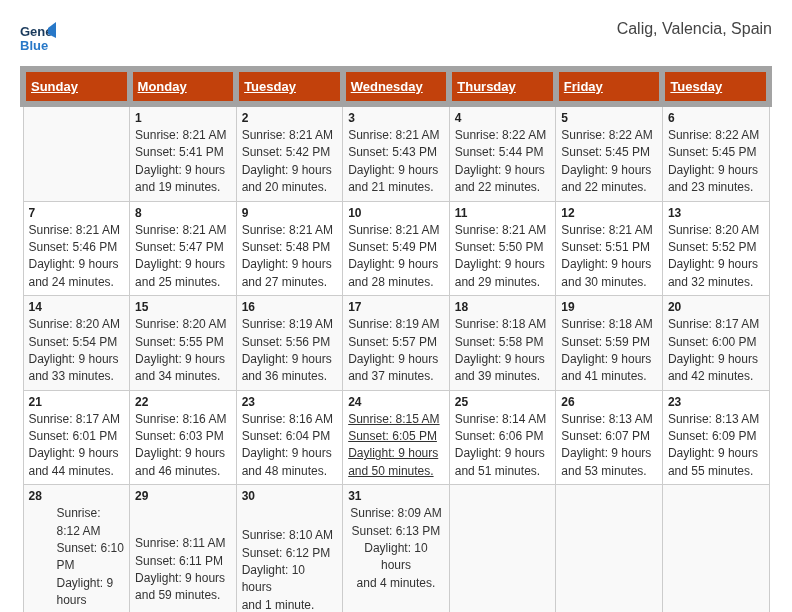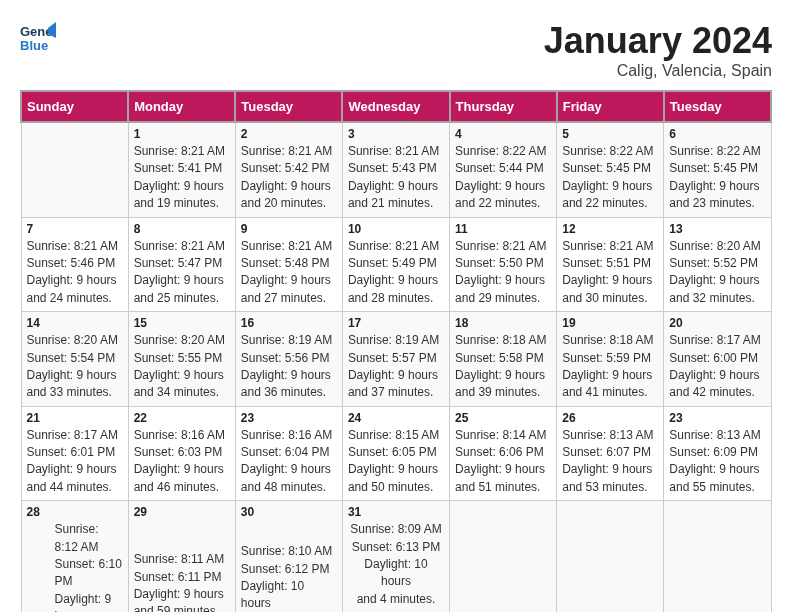--- a/index.html
+++ b/index.html
@@ -36,27 +36,28 @@
     .location {
       font-size: 16px;
       color: #444;
     }
     table {
       width: 100%;
       border-collapse: collapse;
       table-layout: fixed;
     }
     thead tr th {
-      background: #be185d;
+      background: #c2410c;
       color: #fff;
       font-size: 13px;
       font-weight: bold;
       padding: 7px 5px;
       text-align: left;
-      border: 2px solid #a3a3a3;
+      border: 6px solid #a3a3a3;
+      text-decoration: underline;
     }
     tbody tr td {
       vertical-align: top;
       border: 1px solid #ccc;
       padding: 4px 5px;
       font-size: 10.5px;
       color: #222;
       min-height: 80px;
     }
     tbody tr:nth-child(odd) td {
@@ -82,21 +83,20 @@
 
 <div class="header">
   <div class="logo">
     <svg class="logo-icon" viewBox="0 0 36 36">
       <text x="0" y="16" font-size="13" font-weight="bold" fill="#1a3a5c">General</text>
       <text x="0" y="30" font-size="13" font-weight="bold" fill="#2878c8">Blue</text>
       <polygon points="28,8 36,2 36,18 28,14" fill="#2878c8"></polygon>
     </svg>
   </div>
   <div class="title-block">
-    <div class="month-title">January 2024</div>
     <div class="location">Calig, Valencia, Spain</div>
   </div>
 </div>
 
 <table>
   <thead>
     <tr>
     <th>Sunday</th>
         <th>Monday</th>
         <th>Tuesday</th>
@@ -271,21 +271,21 @@
         </td>
         <td>
           <span class="day-num">23</span>
           <div class="cell-info" style="white-space: pre-line;">Sunrise: 8:16 AM
 Sunset: 6:04 PM
 Daylight: 9 hours
 and 48 minutes.</div>
         </td>
         <td>
           <span class="day-num">24</span>
-          <div class="cell-info" style="white-space: pre-line;">Sunrise: 8:15 AM
+          <div class="cell-info" style="white-space: pre-line; text-decoration: underline;">Sunrise: 8:15 AM
 Sunset: 6:05 PM
 Daylight: 9 hours
 and 50 minutes.</div>
         </td>
         <td>
           <span class="day-num">25</span>
           <div class="cell-info" style="white-space: pre-line;">Sunrise: 8:14 AM
 Sunset: 6:06 PM
 Daylight: 9 hours
 and 51 minutes.</div>

